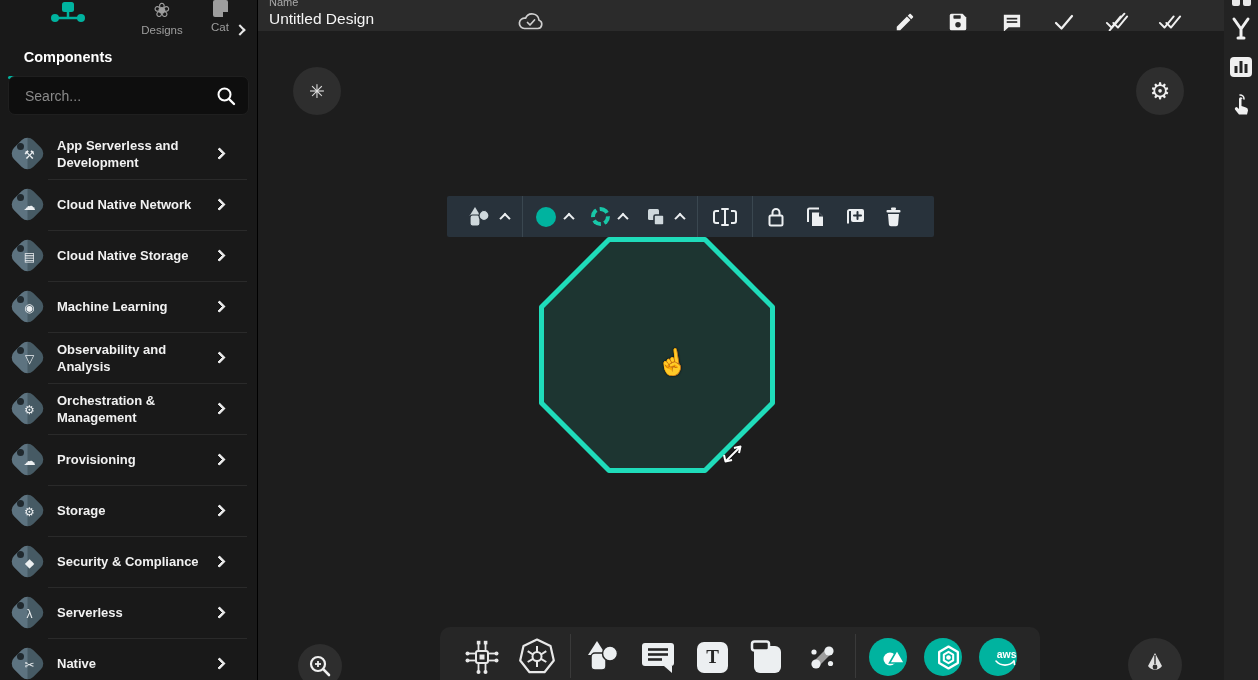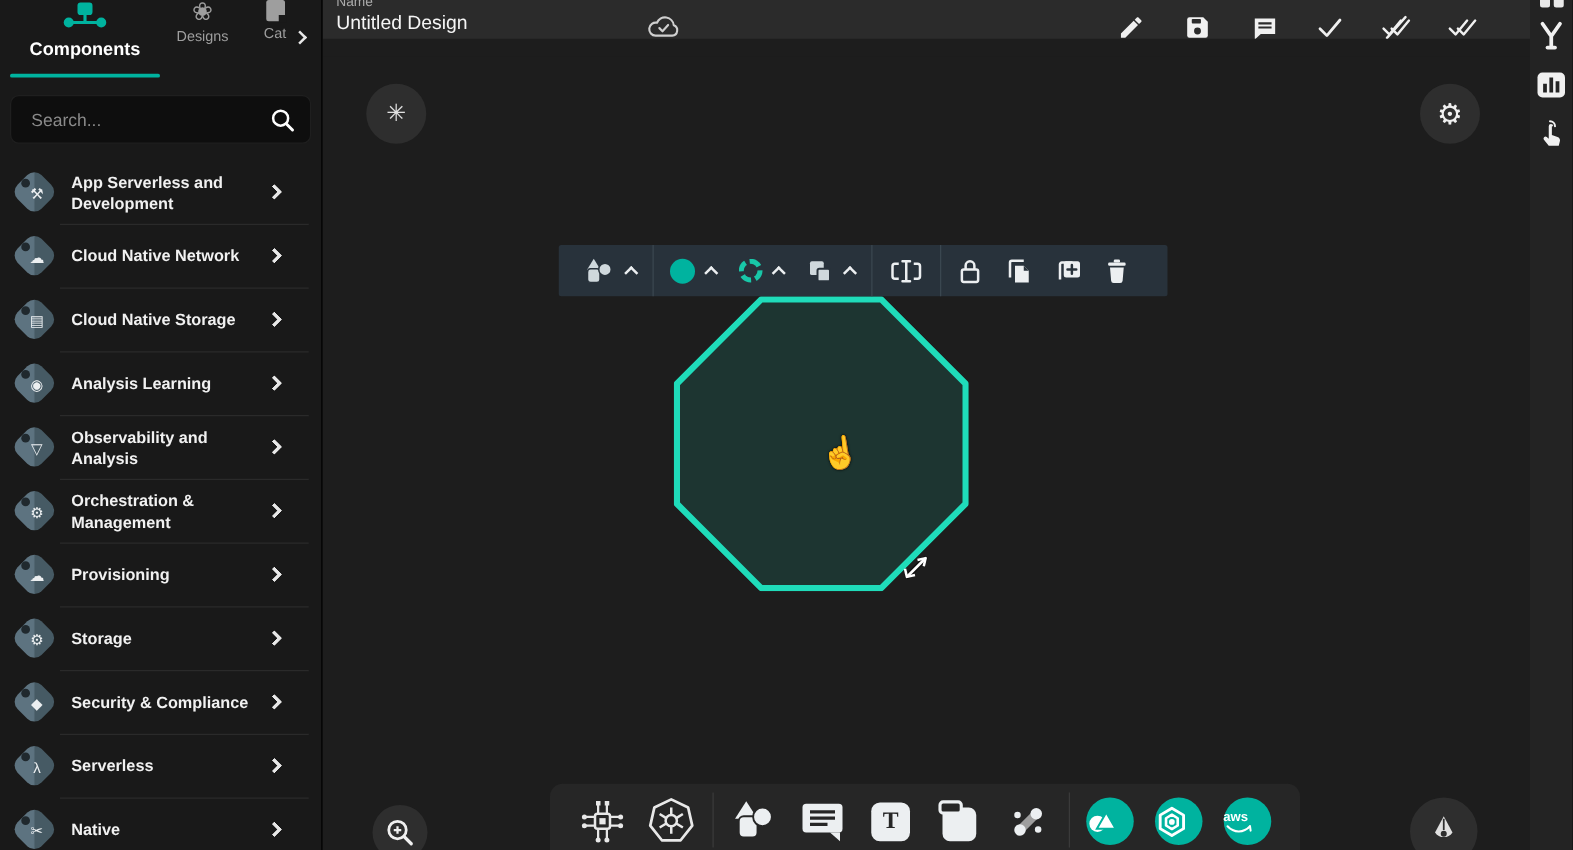--- a/index.html
+++ b/index.html
@@ -6,21 +6,21 @@
   html,body { width:1258px; height:680px; overflow:hidden; background:#111;
     font-family:"Liberation Sans", sans-serif; }
   .stage { position:relative; width:1258px; height:680px; background:#1d1d1d; }
 
   
   .sidebar { position:absolute; left:0; top:0; width:258px; height:680px;
     background:#191919; overflow:hidden; z-index:5; border-right:1px solid #000; }
   .tabs { position:relative; height:62px; }
   .tab { position:absolute; top:0; text-align:center; cursor:pointer; }
   .tab-components { left:4px; width:128px; }
-  .tab-components .tab-label { display:block; margin-top:3px; color:#fff; font-size:14.5px; font-weight:bold; }
+  .tab-components .tab-label { display:block; margin-top:21px; color:#fff; font-size:14.5px; font-weight:bold; }
   .tab-underline { position:absolute; left:4px; right:4px; bottom:-14px; height:3px;
     background:#00B39F; border-radius:2px; }
   .tab-small { color:#9e9e9e; font-size:11.5px; }
   .tab-designs { left:132px; width:60px; }
   .tab-catalog { left:198px; width:44px; overflow:hidden; }
   .tab-small .tab-label { display:block; margin-top:4px; }
   .rose-icon { font-size:20px; color:#9e9e9e; line-height:20px; display:block; }
   .doc-icon { display:block; margin:0 auto; width:15px; height:17px; background:#9e9e9e;
     border-radius:2px; position:relative; }
   .doc-icon::after { content:""; position:absolute; right:-1px; bottom:-1px; width:6px; height:6px;
@@ -96,21 +96,21 @@
   .cursor-hand { position:absolute; left:399px; top:303px; color:#fff; font-size:25px;
     transform:rotate(-8deg); text-shadow:0 0 2px #000; pointer-events:none; }
   .resize-arrow { position:absolute; left:462px; top:396px; pointer-events:none; }
 
   
   .dock { position:absolute; left:182px; top:582px; width:600px; height:70px; background:#262626;
     border-radius:10px 10px 0 0; display:flex; align-items:flex-start; padding:7px 18px 0 18px; gap:6px; }
   .dock-item { width:52px; height:46px; display:flex; align-items:center; justify-content:center; cursor:pointer; }
   .dock-div { width:1px; height:44px; background:#3a3a3a; margin:0 2px; flex:0 0 1px; }
   .teal-btn { width:38px; height:38px; border-radius:50%; background:#00B39F; display:flex;
-    flex-direction:column; align-items:flex-start; justify-content:center; cursor:pointer; }
+    flex-direction:column; align-items:flex-end; justify-content:center; cursor:pointer; }
   .t-tool { width:31px; height:31px; border-radius:7px; background:#eceff1; color:#262626;
     display:flex; align-items:center; justify-content:center; font-weight:bold; font-size:19px;
     font-family:"Liberation Serif", serif; }
   .aws-label { color:#fff; font-size:10.5px; font-weight:bold; line-height:10px; margin-top:3px; }
 </style>
 </head>
 <body>
 
 <div class="stage">
 
@@ -173,21 +173,21 @@
           </span>
         <span class="cat-label">Cloud Native Storage</span>
         <i class="chev"></i>
       </div>
       <div class="cat-row">
         <span class="tag-icon">
             <i class="tag-body"></i>
             <i class="tag-glyph">◉</i>
             <i class="tag-hole"></i>
           </span>
-        <span class="cat-label">Analysis Learning</span>
+        <span class="cat-label">Machine Learning</span>
         <i class="chev"></i>
       </div>
       <div class="cat-row">
         <span class="tag-icon">
             <i class="tag-body"></i>
             <i class="tag-glyph">▽</i>
             <i class="tag-hole"></i>
           </span>
         <span class="cat-label">Observability and Analysis</span>
         <i class="chev"></i>

